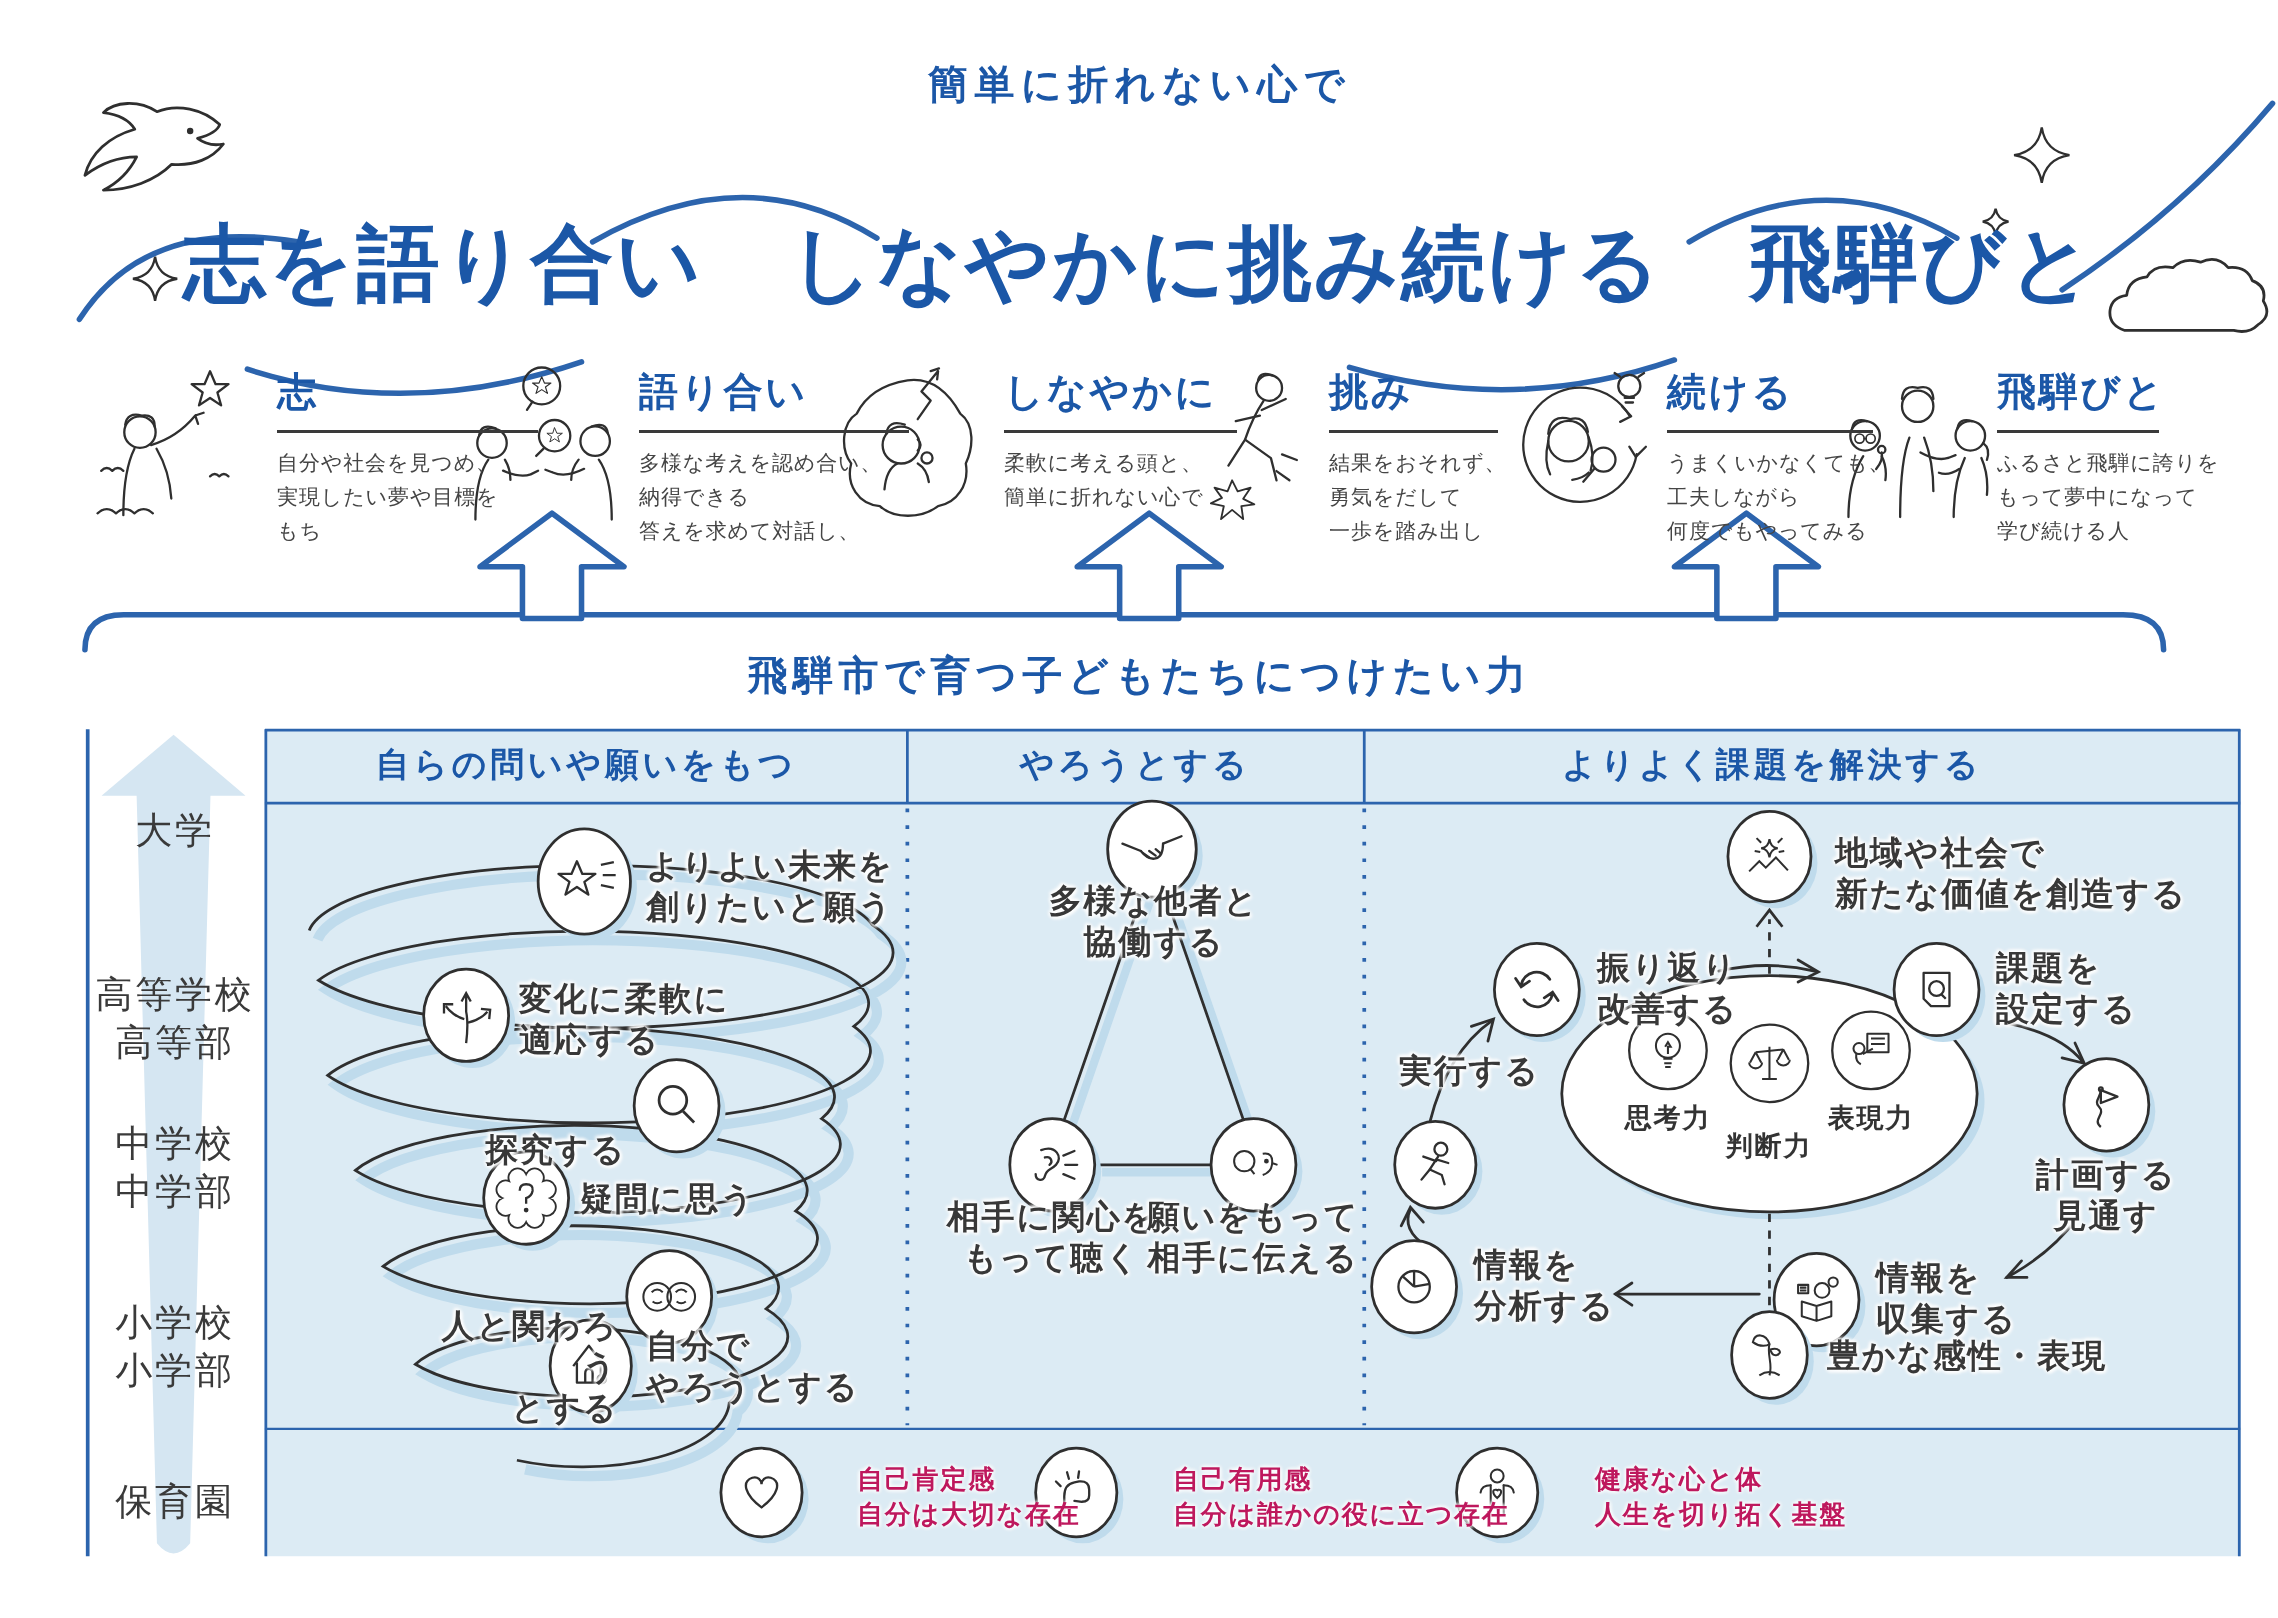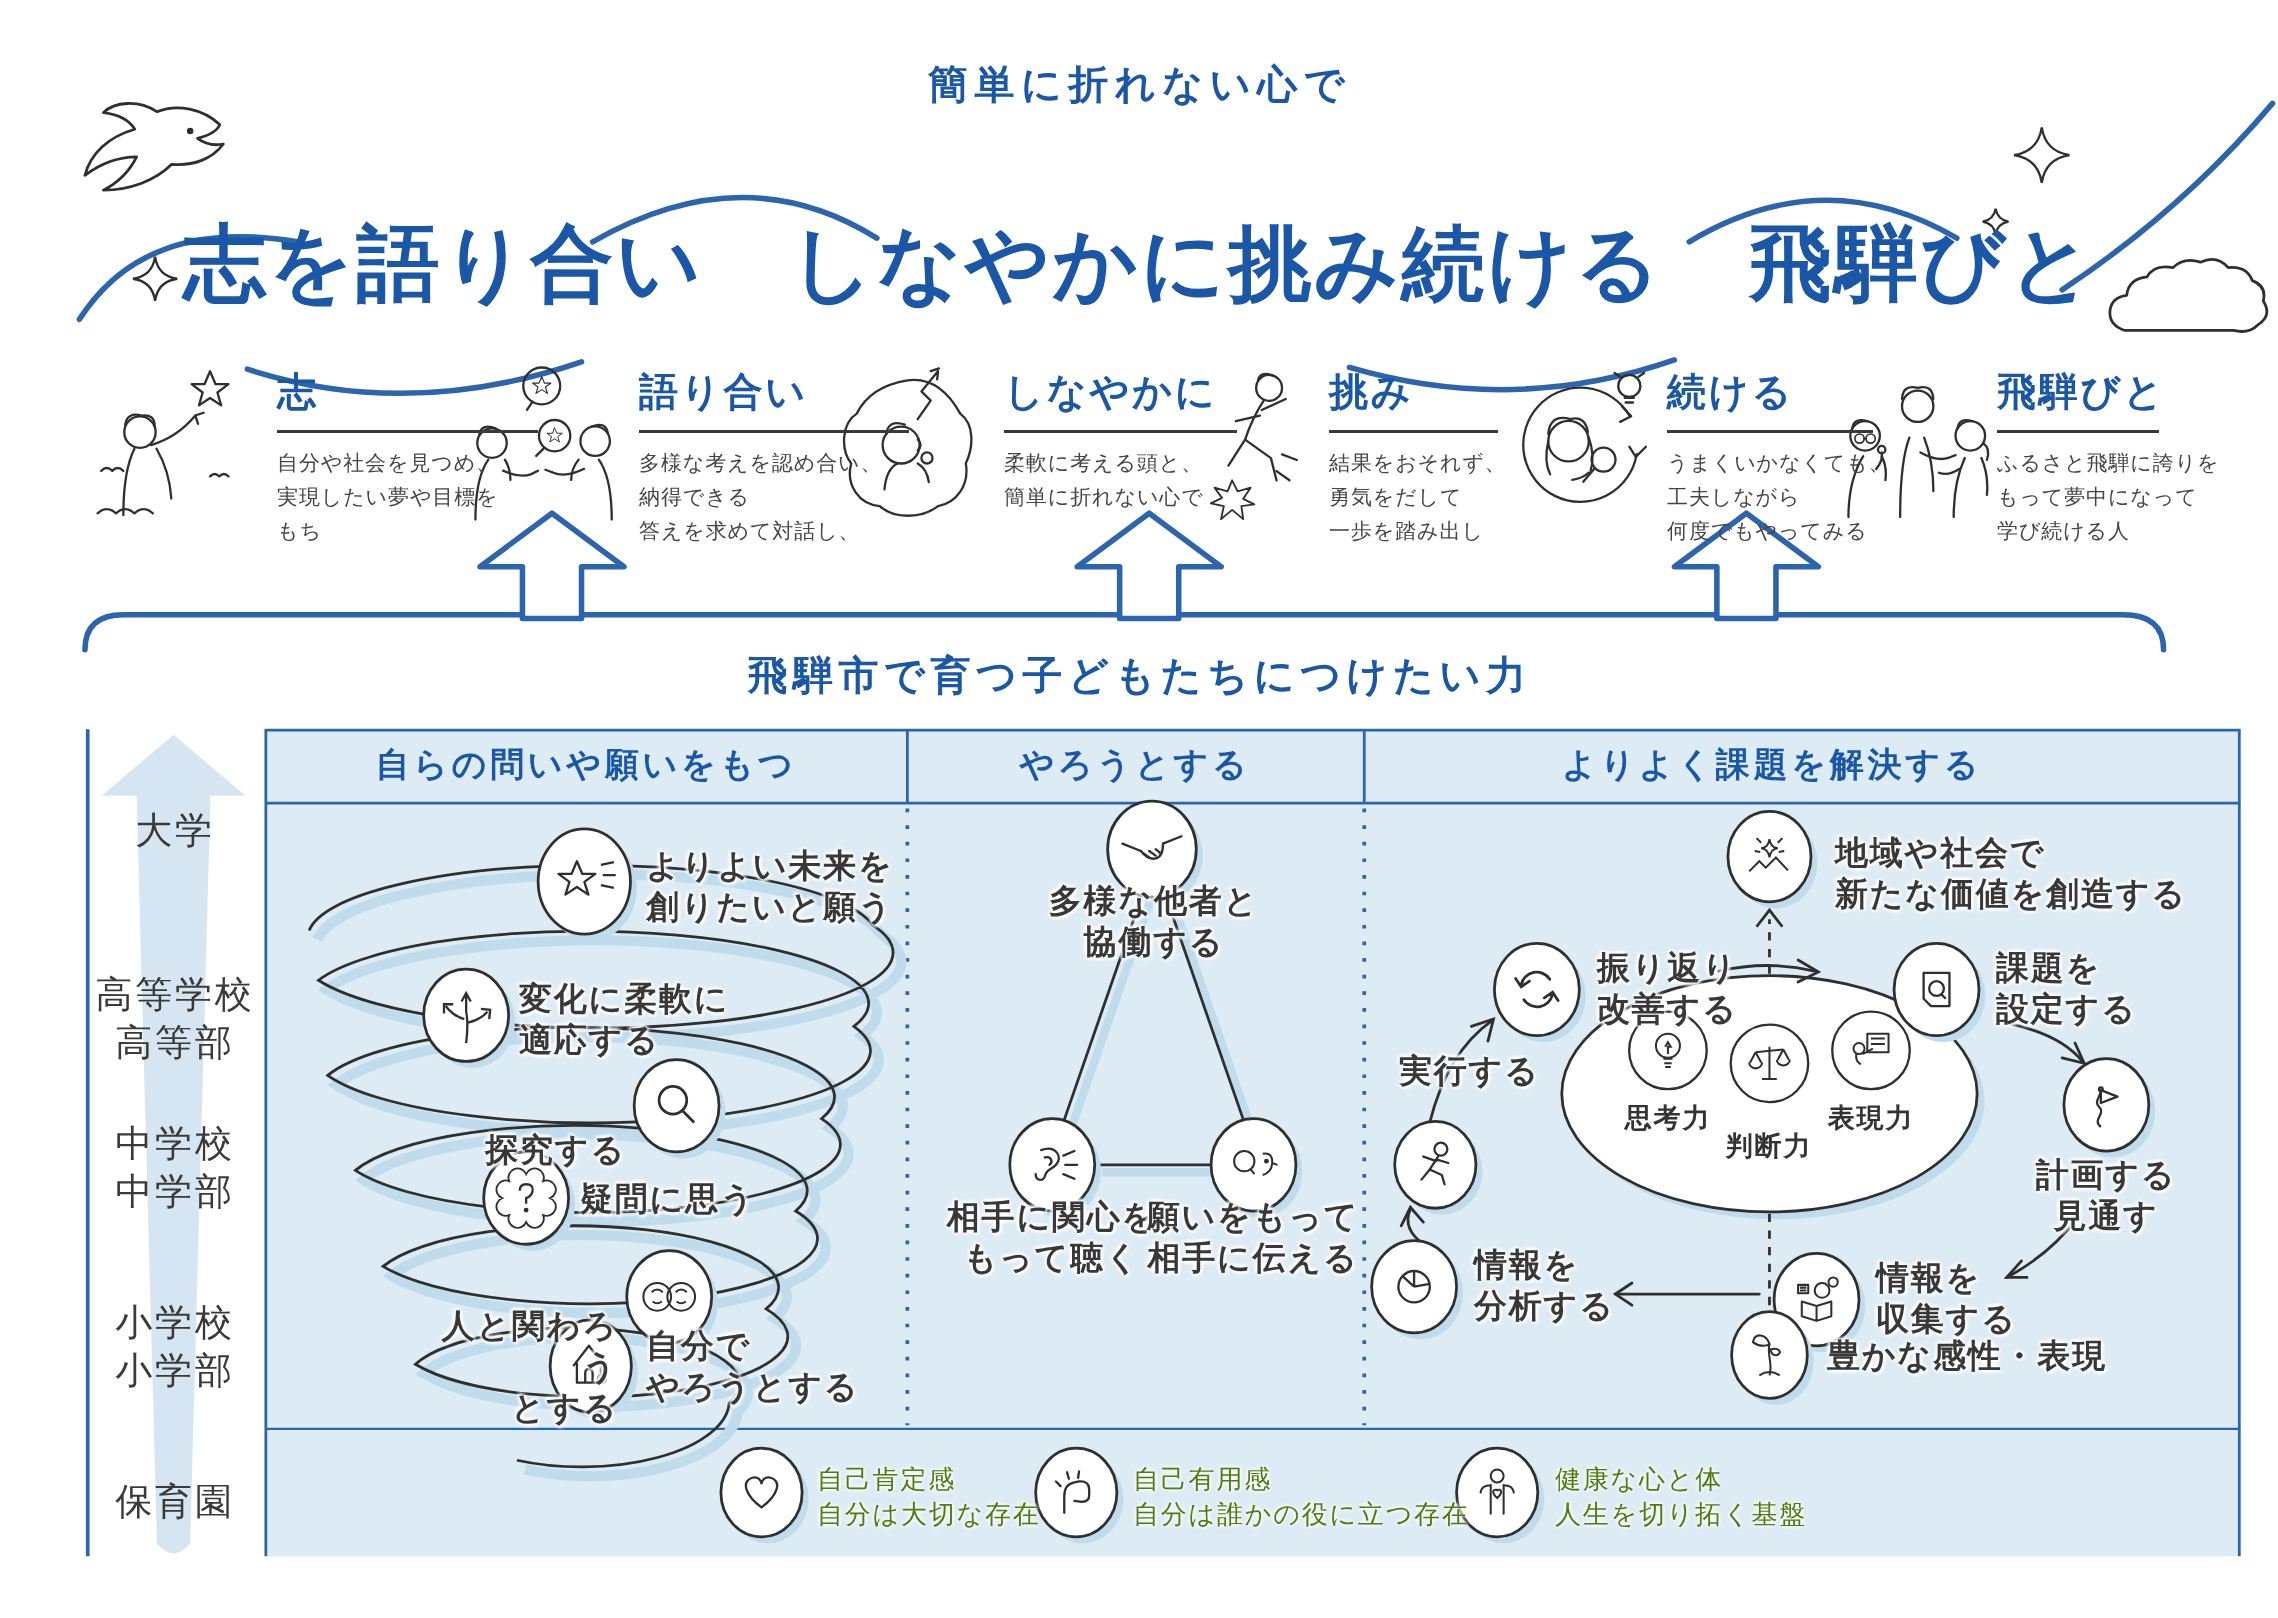--- a/index.html
+++ b/index.html
@@ -31,22 +31,22 @@
            color:var(--blue);letter-spacing:3.7px;white-space:nowrap;}
   .stage{position:absolute;z-index:3;transform:translateX(-50%);font-size:37px;color:#3a3a3a;
          letter-spacing:2.8px;line-height:48px;text-align:center;white-space:pre-line;}
   .lbl{position:absolute;z-index:3;font-size:33px;font-weight:bold;color:#383838;line-height:41px;
        letter-spacing:1.8px;white-space:pre-line;
        text-shadow:0 0 4.6px #fff,0 0 4.6px #fff,0 0 5.5px #fff,1.8px 1.8px 3.7px #fff,-1.8px -1.8px 3.7px #fff;}
   .lbl.center{transform:translateX(-50%);text-align:center;}
   .lbl.rt{text-align:right;margin-top:44px;}
   .core{position:absolute;z-index:3;transform:translateX(-50%);font-size:27px;font-weight:bold;
         color:#333;letter-spacing:1.8px;text-shadow:0 0 4.6px #fff,0 0 4.6px #fff;}
-  .fnd{position:absolute;z-index:3;font-size:26px;font-weight:normal;color:#4d7c0f;letter-spacing:1.8px;
-       text-shadow:0 0 4.6px #fff,0 0 4.6px #fff,0 0 5.5px #fff;}
+  .fnd{position:absolute;z-index:3;font-size:26px;font-weight:bold;color:#be185d;letter-spacing:1.8px;
+       text-shadow:0 0 4.6px #fff,0 0 4.6px #fff,0 0 5.5px #fff;margin-left:40px;}
 </style>
 </head>
 <body>
 
 <div class="canvas">
 
 <svg class="mainsvg" width="2279" height="1619" viewBox="0 0 2469 1754">
 
   <rect x="287" y="790" width="2140" height="896" fill="var(--tbl)"></rect>
 

